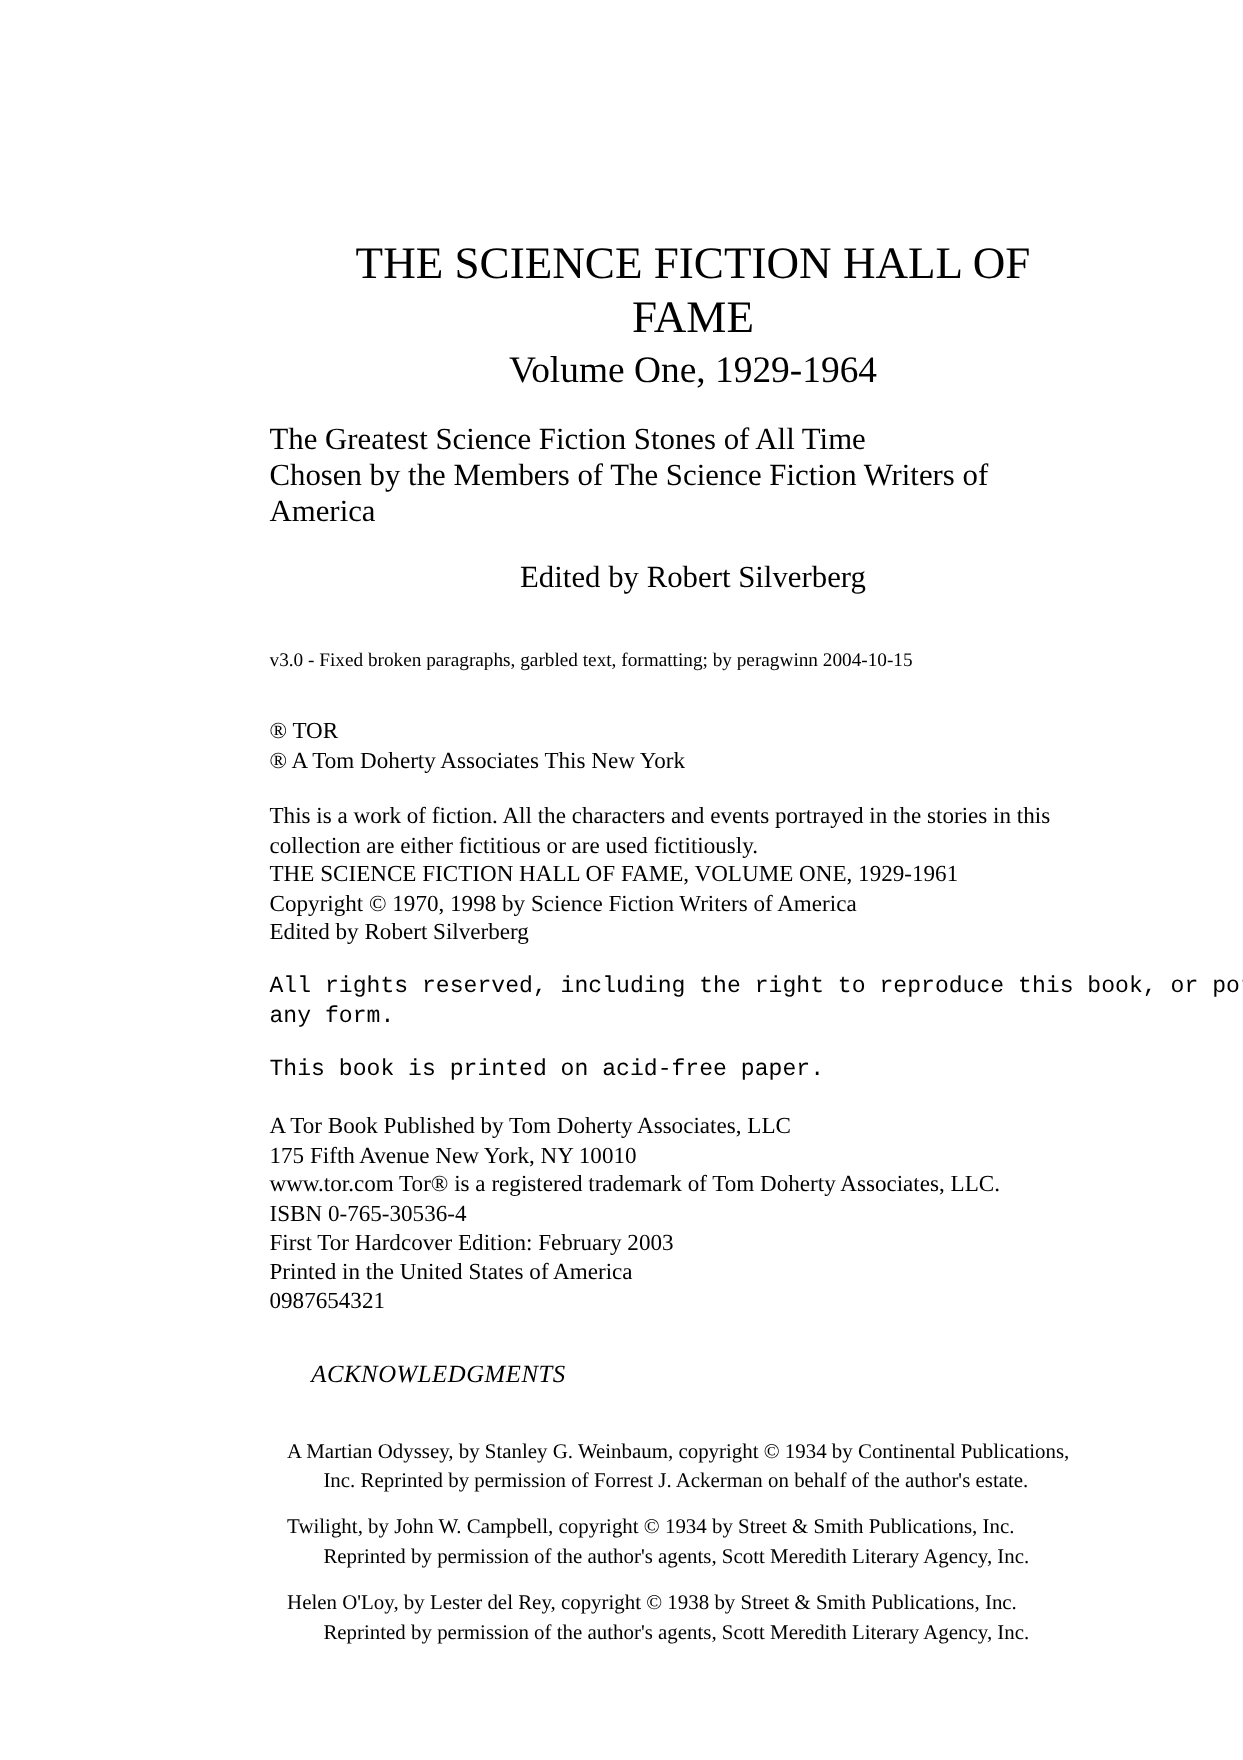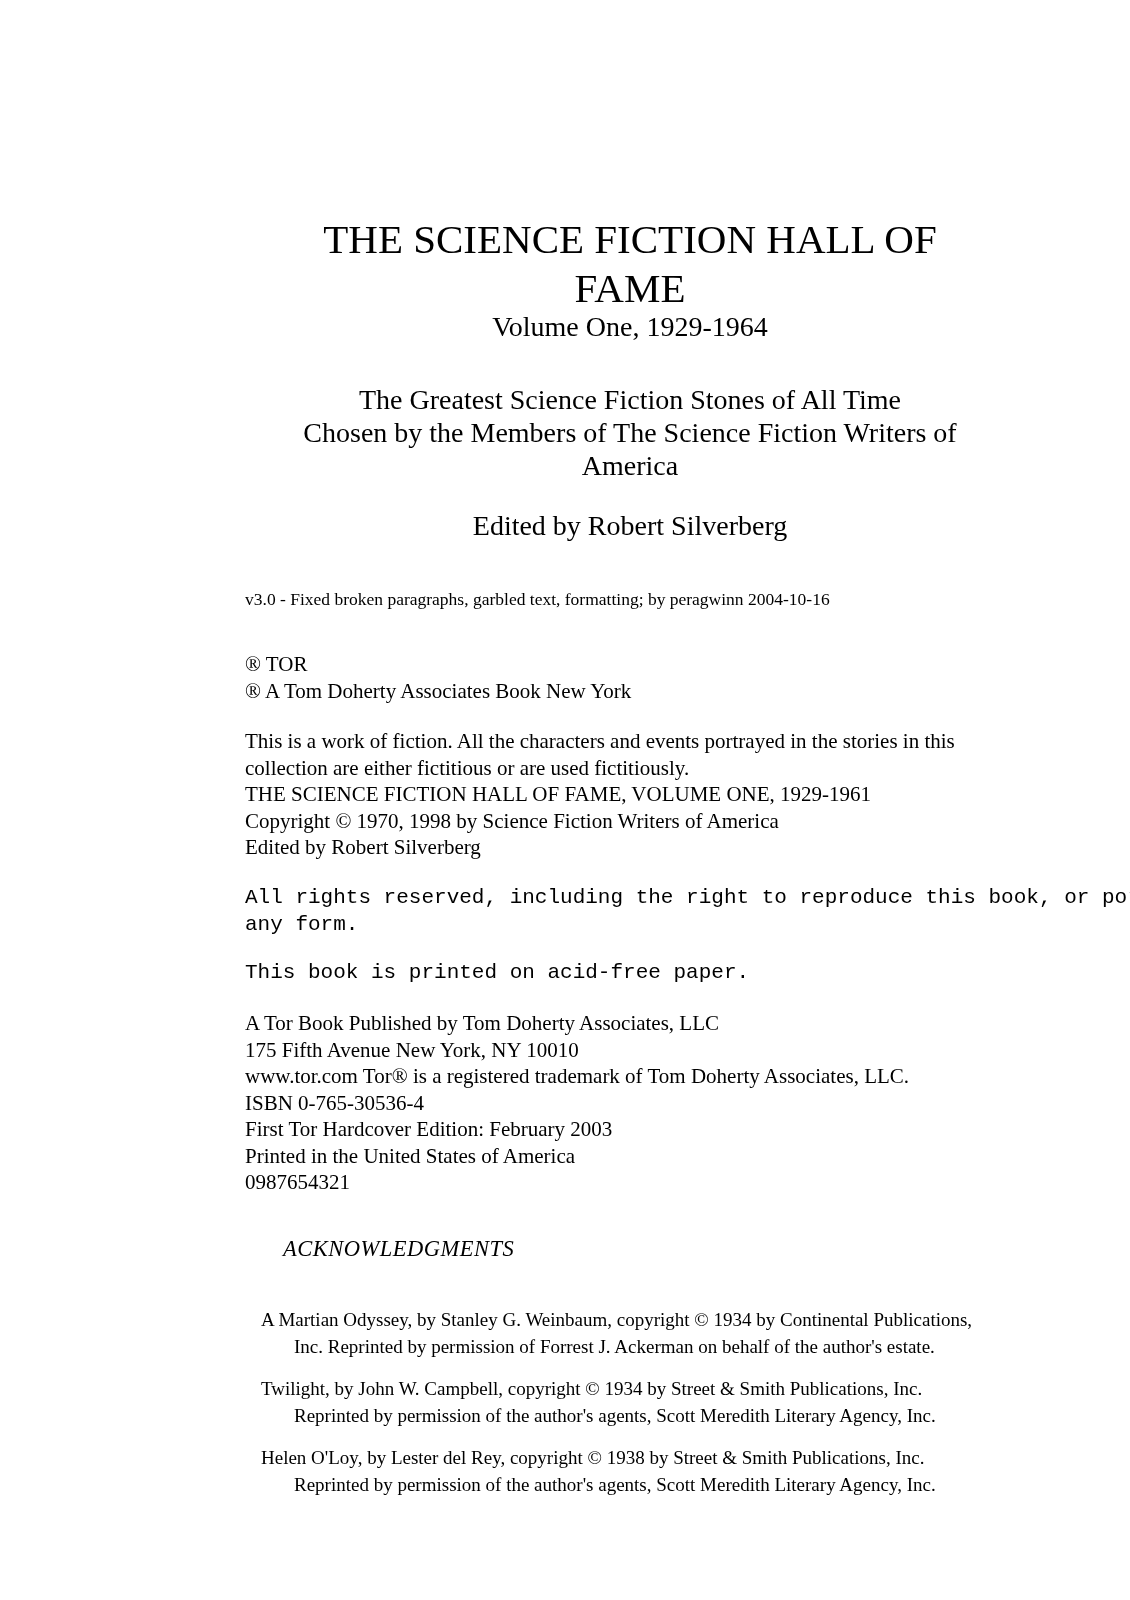--- a/index.html
+++ b/index.html
@@ -29,30 +29,29 @@
 
   .title {
     top: 135px;
     font-size: 41px;
     font-weight: normal;
     line-height: 49px;
     text-align: center;
     white-space: pre;
   }
   .volume {
-    top: 227px;
-    font-size: 28px;
+    top: 237px;
+    font-size: 34px;
     line-height: 40px;
     text-align: center;
   }
   .tagline {
     top: 303px;
     font-size: 28px;
     line-height: 33px;
-    text-align: center;
     white-space: pre;
   }
   .editor {
     top: 429px;
     font-size: 28px;
     line-height: 33px;
     text-align: center;
   }
   .version {
     top: 508px;
@@ -95,24 +94,24 @@
 FAME</h1>
 
     <div class="volume">Volume One, 1929-1964</div>
 
     <div class="tagline">The Greatest Science Fiction Stones of All Time
 Chosen by the Members of The Science Fiction Writers of
 America</div>
 
     <div class="editor">Edited by Robert Silverberg</div>
 
-    <div class="version">v3.0 - Fixed broken paragraphs, garbled text, formatting; by peragwinn 2004-10-16</div>
+    <div class="version">v3.0 - Fixed broken paragraphs, garbled text, formatting; by peragwinn 2004-10-15</div>
 
     <div class="body-block imprint">® TOR
-® A Tom Doherty Associates Book New York</div>
+® A Tom Doherty Associates This New York</div>
 
     <div class="body-block disclaimer">This is a work of fiction. All the characters and events portrayed in the stories in this
 collection are either fictitious or are used fictitiously.
 THE SCIENCE FICTION HALL OF FAME, VOLUME ONE, 1929-1961
 Copyright © 1970, 1998 by Science Fiction Writers of America
 Edited by Robert Silverberg</div>
 
     <div class="body-block rights">All rights reserved, including the right to reproduce this book, or portions thereof, in
 any form.</div>
 

